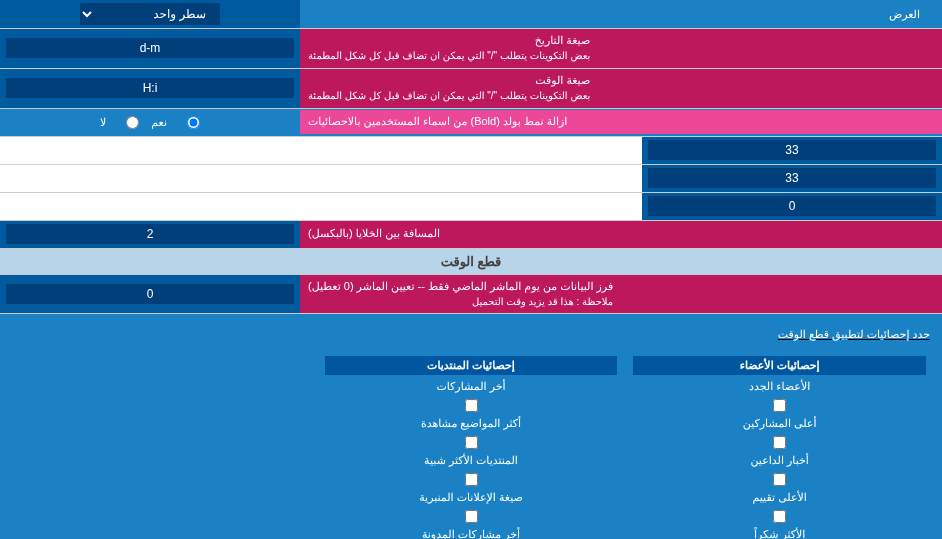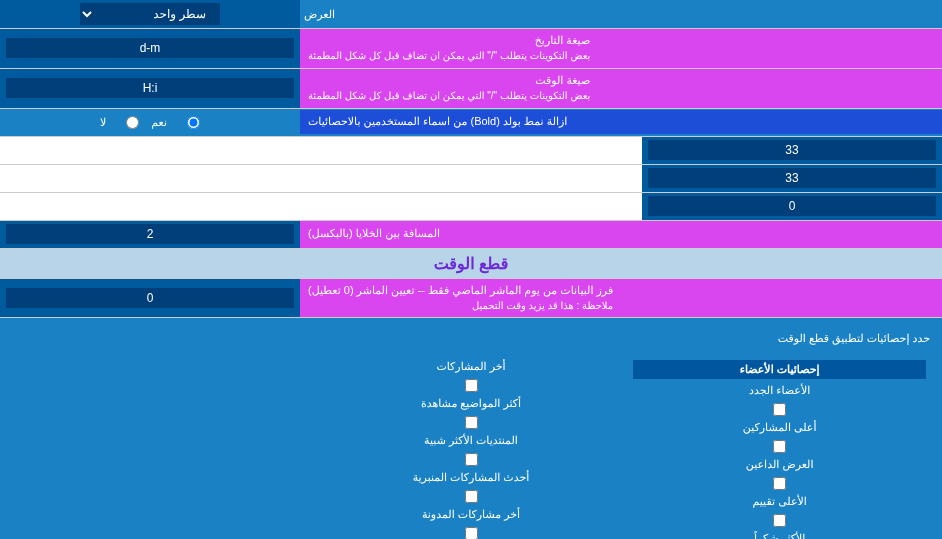--- a/index.html
+++ b/index.html
@@ -14,21 +14,21 @@
       background: #fff;
     }
     
     .row {
       display: flex;
       align-items: stretch;
       border-bottom: 1px solid #ccc;
       min-height: 28px;
     }
     .row-label {
-      background: #d946ef;
+      background: #be185d;
       color: #fff;
       padding: 4px 8px;
       display: flex;
       align-items: center;
       justify-content: flex-end;
       flex: 1;
       font-size: 11px;
       text-align: right;
       line-height: 1.4;
     }
@@ -47,37 +47,37 @@
       color: #fff;
       padding: 3px 6px;
       font-size: 12px;
       width: 100%;
       text-align: center;
       outline: none;
     }
     
     .section-header {
       background: #b8d4e8;
-      color: #6d28d9;
+      color: #404040;
       font-weight: bold;
       text-align: center;
       padding: 5px 14px;
       border-bottom: 1px solid #ccc;
-      font-size: 16px;
+      font-size: 13px;
     }
     
     .radio-row {
       display: flex;
       align-items: center;
       background: #1a82c4;
       min-height: 28px;
       border-bottom: 1px solid #ccc;
     }
     .radio-row .row-label {
-      background: #1d4ed8;
+      background: #ec4899;
     }
     .radio-group {
       background: #1a82c4;
       display: flex;
       align-items: center;
       gap: 12px;
       padding: 4px 10px;
       width: 300px;
       min-width: 300px;
       justify-content: center;
@@ -151,22 +151,22 @@
       display: flex;
       align-items: center;
       background: #1a82c4;
       min-height: 28px;
       border-bottom: 1px solid #ccc;
     }
     .top-select-row .label-part {
       background: #1a82c4;
       color: #fff;
       flex: 1;
-      padding: 4px 4px;
-      text-align: left;
+      padding: 4px 22px;
+      text-align: right;
       font-size: 11px;
     }
     .top-select-row .select-part {
       background: #005a9e;
       width: 300px;
       min-width: 300px;
       display: flex;
       align-items: center;
       justify-content: center;
       padding: 3px 6px;
@@ -267,68 +267,69 @@
     <div class="row-label">
       <span>فرز البيانات من يوم الماشر الماضي فقط -- تعيين الماشر (0 تعطيل)<br><span class="small-label">ملاحظة : هذا قد يزيد وقت التحميل</span></span>
     </div>
     <div class="row-input">
       <input type="text" value="0" style="">
     </div>
   </div>
 
   <div class="checkboxes-section">
 
-    <div class="limit-row" style="background:transparent; border-bottom:none; margin-bottom:4px;">
+    <div class="limit-row" style="background:transparent; border-bottom:none; margin-bottom:4px;text-decoration:underline;">
       <div class="limit-label" style="color:#fff; font-size:11px; text-align:right; padding: 2px 4px;">حدد إحصائيات لتطبيق قطع الوقت</div>
     </div>
     <div class="checkboxes-columns">
 
       <div class="checkbox-col">
         <div class="checkbox-col-header">إحصائيات الأعضاء</div>
         <div class="checkbox-item">
           <span>الأعضاء الجدد</span>
           <input type="checkbox" style="">
         </div>
         <div class="checkbox-item">
           <span>أعلى المشاركين</span>
           <input type="checkbox" style="">
         </div>
         <div class="checkbox-item">
-          <span>العرض الداعين</span>
+          <span>أخبار الداعين</span>
           <input type="checkbox" style="">
         </div>
         <div class="checkbox-item">
           <span>الأعلى تقييم</span>
           <input type="checkbox" style="">
         </div>
         <div class="checkbox-item">
           <span>الأكثر شكراً</span>
           <input type="checkbox" style="">
         </div>
         <div class="checkbox-item">
           <span>أعلى المخالفين</span>
           <input type="checkbox" style="">
         </div>
       </div>
 
       <div class="checkbox-col">
+        <div class="checkbox-col-header">إحصائيات المنتديات</div>
         <div class="checkbox-item">
           <span>أخر المشاركات</span>
           <input type="checkbox" style="">
         </div>
         <div class="checkbox-item">
           <span>أكثر المواضيع مشاهدة</span>
           <input type="checkbox" style="">
         </div>
         <div class="checkbox-item">
           <span>المنتديات الأكثر شبية</span>
           <input type="checkbox" style="">
         </div>
         <div class="checkbox-item">
-          <span>أحدث المشاركات المنبرية</span>
+          <span>صيغة الإعلانات المنبرية</span>
           <input type="checkbox" style="">
         </div>
         <div class="checkbox-item">
           <span>أخر مشاركات المدونة</span>
           <input type="checkbox" style="">
         </div>
       </div>
 
       <div class="checkbox-col">
       </div>

